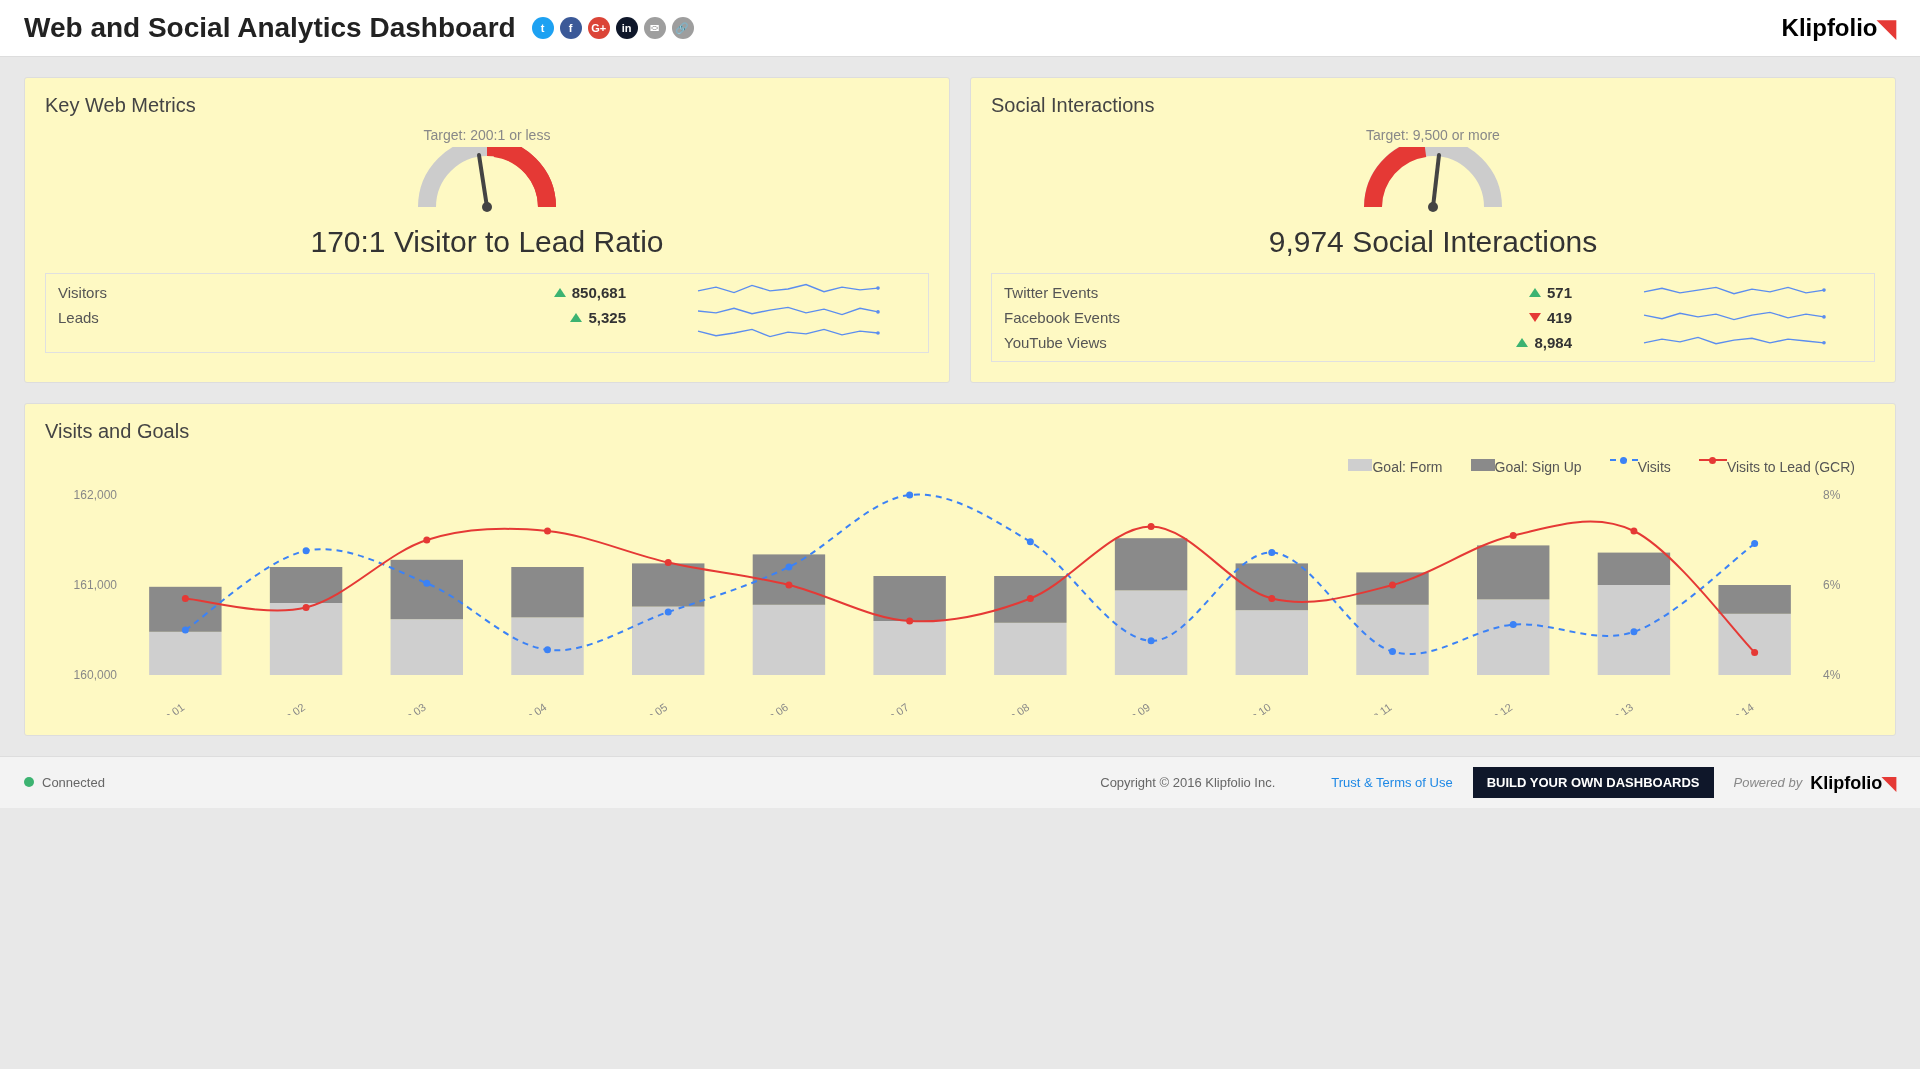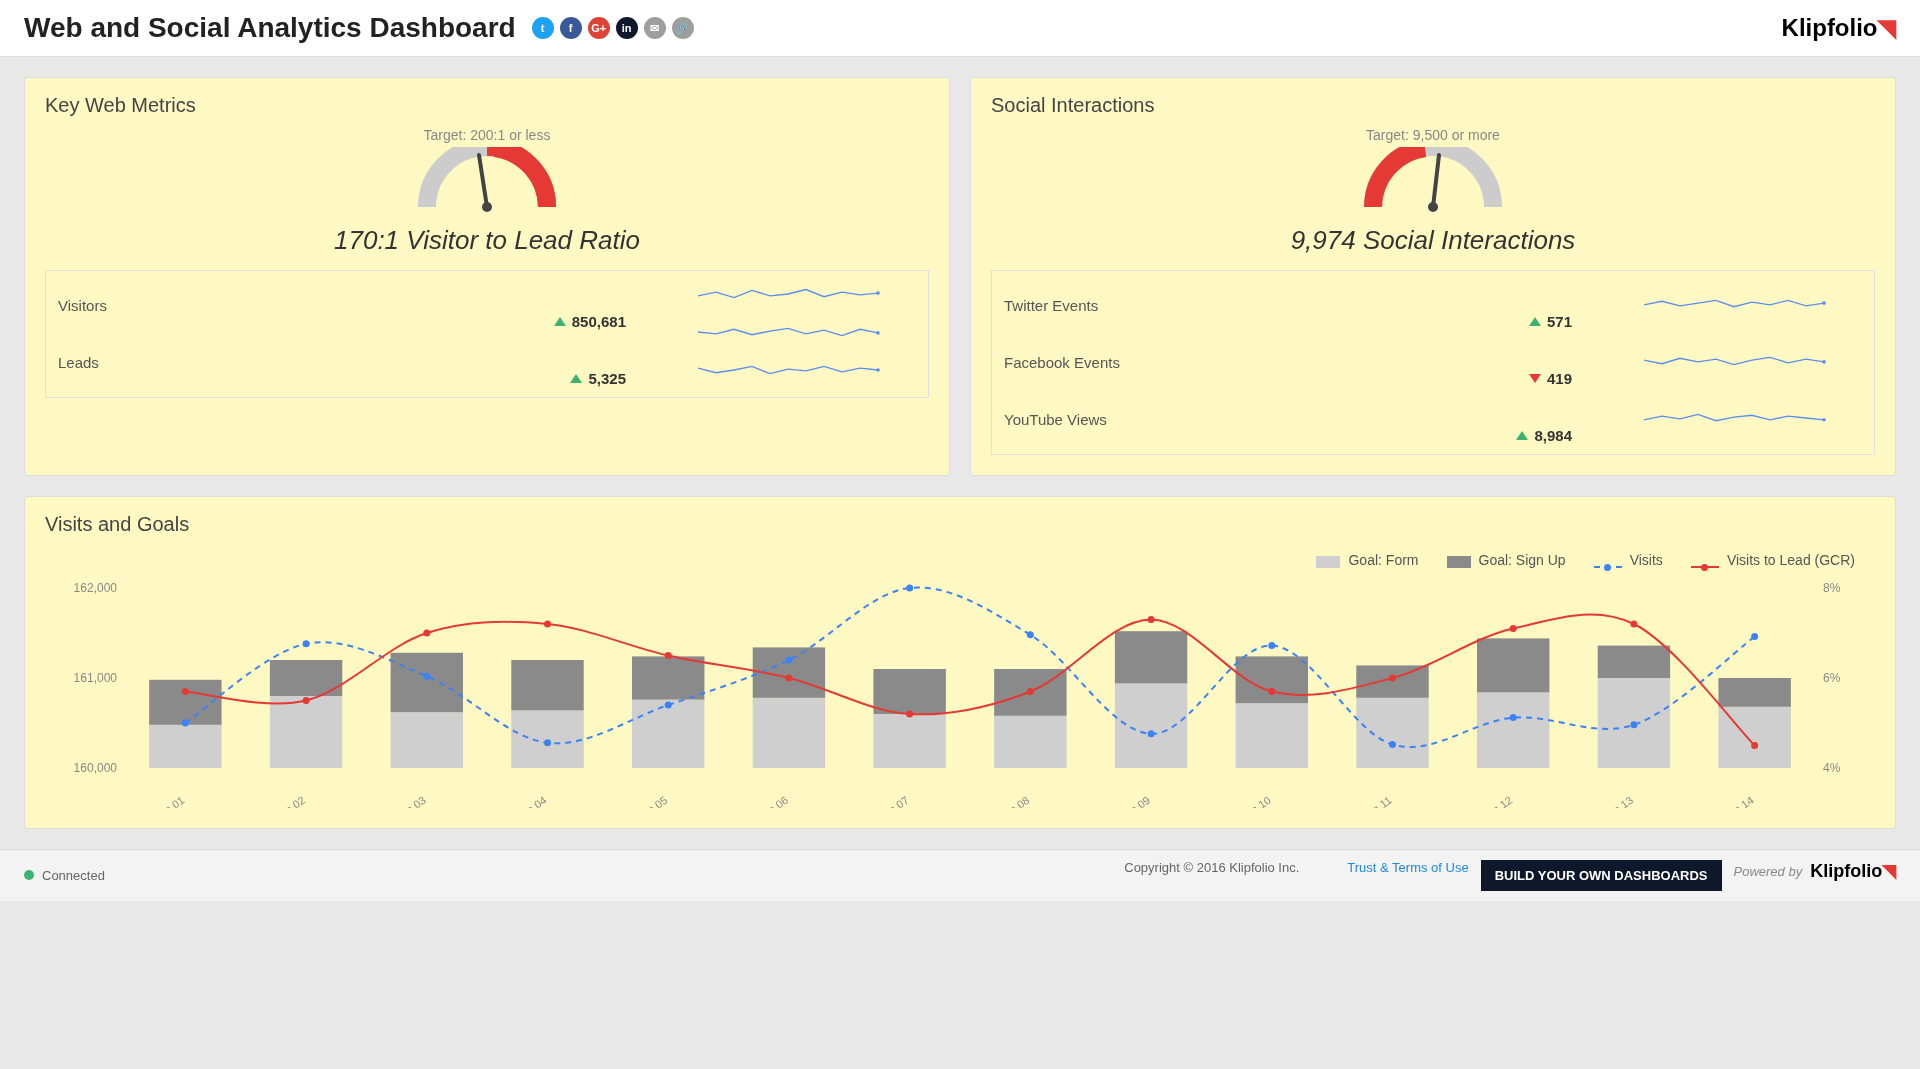--- a/index.html
+++ b/index.html
@@ -10,41 +10,41 @@
 .share-icons { display: flex; gap: 6px; }
 .share-icon { width: 22px; height: 22px; border-radius: 50%; display: inline-flex; align-items: center; justify-content: center; color: #fff; font-size: 11px; font-weight: bold; cursor: pointer; }
 .logo { font-size: 24px; font-weight: 700; color: #000; }
 .logo-accent { color: #e53935; }
 .main { padding: 20px 24px; display: grid; grid-template-columns: 1fr 1fr; gap: 20px; }
 .card { background: #fef9c3; border: 1px solid #ddd; border-radius: 3px; padding: 16px 20px 20px; }
 .card-title { font-size: 20px; color: #444; font-weight: 400; margin-bottom: 10px; }
 .gauge-area { text-align: center; margin: 6px 0 8px; }
 .gauge-target { font-size: 14px; color: #888; margin-bottom: 4px; }
 .gauge-svg { display: block; margin: 0 auto; }
-.gauge-headline { font-size: 26px; font-weight: 400; color: #333; text-align: center; margin: 8px 0 14px; font-style: italic; }
+.gauge-headline { font-size: 30px; font-weight: 400; color: #333; text-align: center; margin: 8px 0 14px; }
 .metrics-row { display: grid; grid-template-columns: 1fr 280px; gap: 10px; border: 1px solid #e0e0e0; }
 .metrics-table { padding: 6px 12px; }
 .metric-line { display: flex; justify-content: space-between; align-items: center; padding: 4px 0; font-size: 15px; }
 .metric-label { color: #555; }
-.metric-val { font-weight: 700; color: #333; display: flex; align-items: center; gap: 6px; margin-top: 32px; }
+.metric-val { font-weight: 700; color: #333; display: flex; align-items: center; gap: 6px; }
 .tri-up { width: 0; height: 0; border-left: 6px solid transparent; border-right: 6px solid transparent; border-bottom: 9px solid #3cb371; display: inline-block; }
 .tri-down { width: 0; height: 0; border-left: 6px solid transparent; border-right: 6px solid transparent; border-top: 9px solid #e53935; display: inline-block; }
 .sparks { padding: 6px 10px; display: flex; flex-direction: column; justify-content: space-around; }
 .spark svg { width: 100%; height: 18px; }
 .full { grid-column: 1 / span 2; }
 .legend { display: flex; justify-content: flex-end; gap: 28px; padding: 6px 20px 10px; font-size: 14px; color: #555; }
-.lg-item { display: flex; align-items: flex-end; gap: 8px; }
+.lg-item { display: flex; align-items: flex-start; }
 .lg-swatch { width: 24px; height: 12px; display: inline-block; }
 .lg-line { width: 28px; height: 0; border-top: 2px dashed #3b82f6; position: relative; }
 .lg-line.red { border-top: 2px solid #e53935; }
 .lg-dot { width: 7px; height: 7px; border-radius: 50%; position: absolute; top: -4.5px; left: 10px; }
 .chart-wrap { position: relative; height: 230px; margin: 0 10px; }
 .chart-svg { width: 100%; height: 100%; }
 .footer { background: #f3f3f3; border-top: 1px solid #ddd; padding: 10px 24px; display: flex; align-items: center; justify-content: space-between; font-size: 13px; color: #666; }
-.footer-right { display: flex; align-items: flex-start; gap: 12px; }
+.footer-right { display: flex; align-items: center; gap: 20px; }
 .conn-dot { width: 10px; height: 10px; border-radius: 50%; background: #3cb371; display: inline-block; margin-right: 8px; }
 .btn-build { background: #0f172a; color: #fff; padding: 8px 14px; border: none; font-size: 13px; font-weight: 700; cursor: pointer; }
 .footer a { color: #1e88e5; text-decoration: none; margin-left: 36px; }
 .powered { display: flex; align-items: center; gap: 8px; font-style: italic; color: #888; }
 .powered .logo { font-size: 18px; font-style: normal; }
 </style>
 </head>
 <body>
 
 <div class="header">

